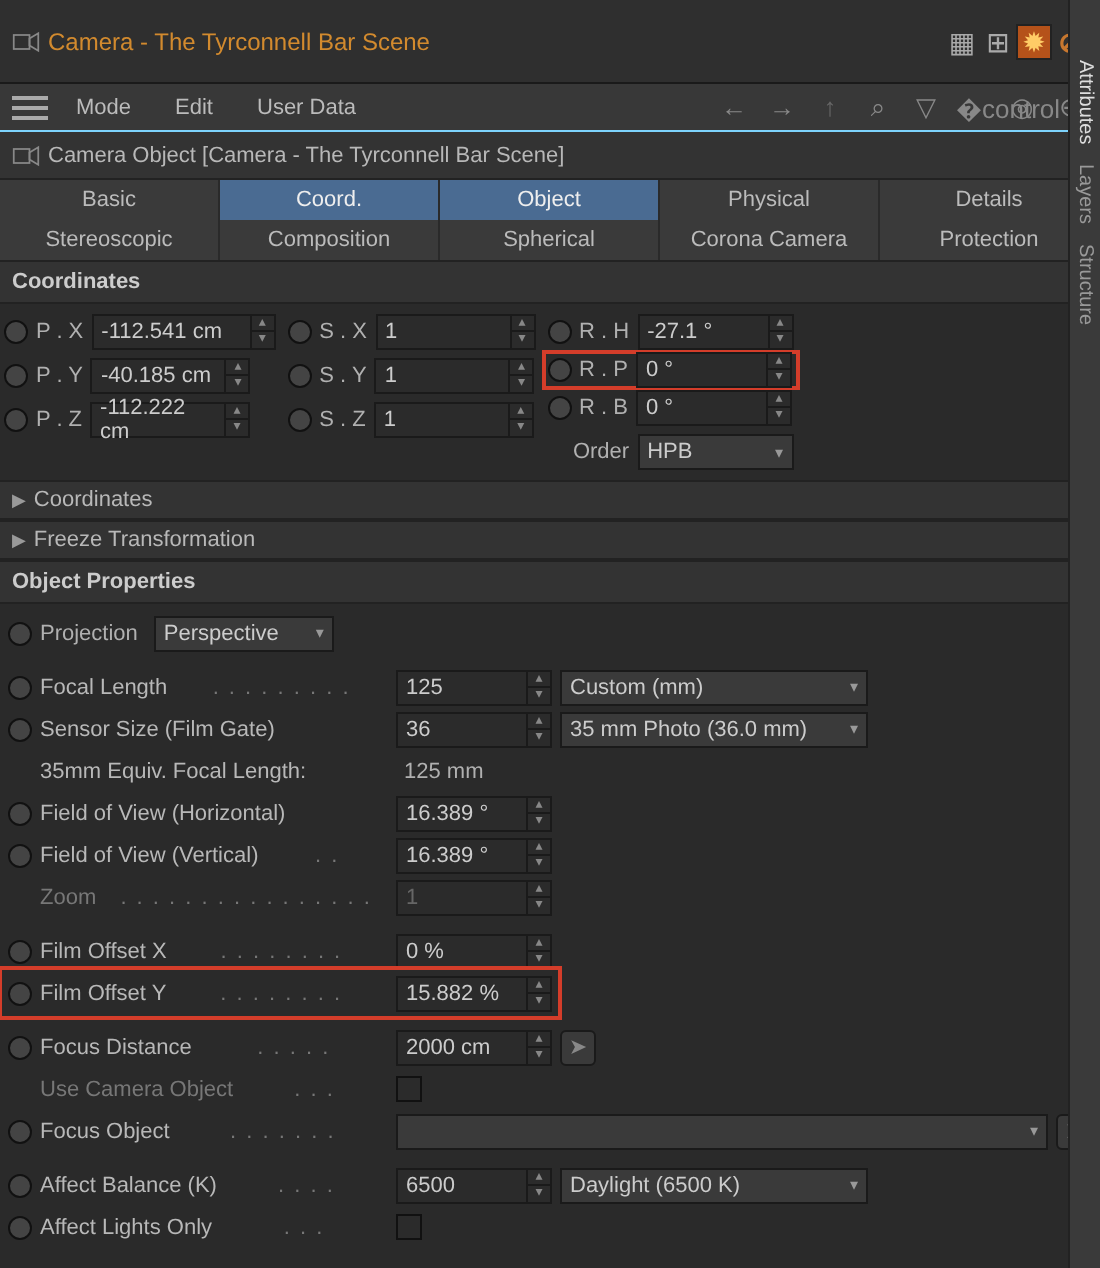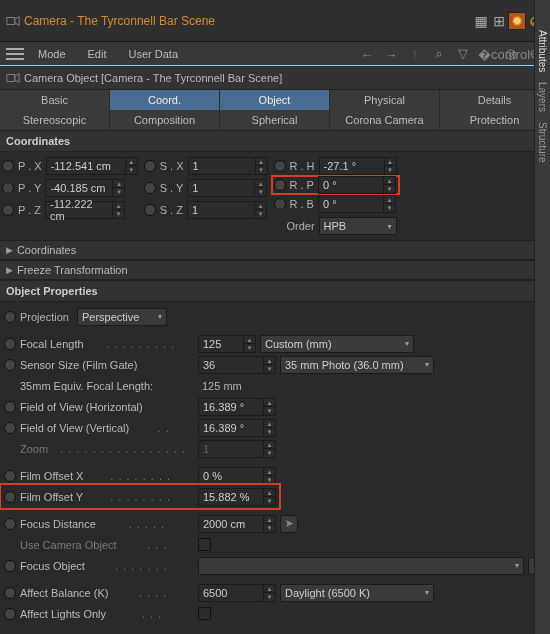--- a/index.html
+++ b/index.html
@@ -361,21 +361,21 @@
   </div>
 
   <div style="height:6px"></div>
 
   <div class="proprow">
     <div class="proplabel">
         <div class="radio"></div>
         <span class="txt">Focal Length</span>
         <span class="d">. . . . . . . . .</span>
       </div>
-    <div class="numfield" style="width:58px">
+    <div class="numfield" style="width:78px">
         <span class="val">125</span>
         <div class="spin">
           <div>▴</div>
           <div>▾</div>
         </div>
       </div>
     <div class="dropdown" style="width:154px">
         <span class="val">Custom (mm)</span>
         <span class="arrow">▾</span>
       </div>

